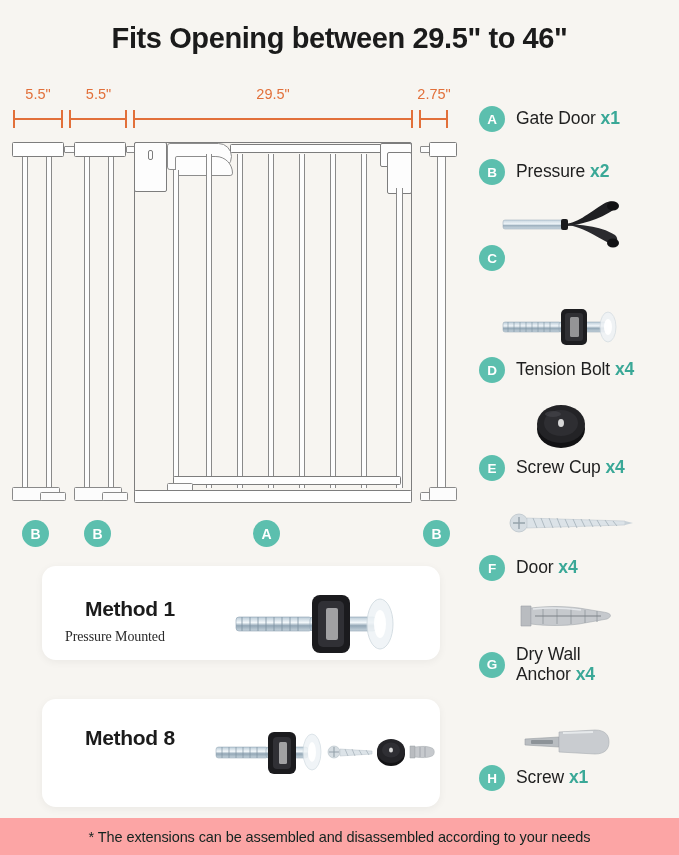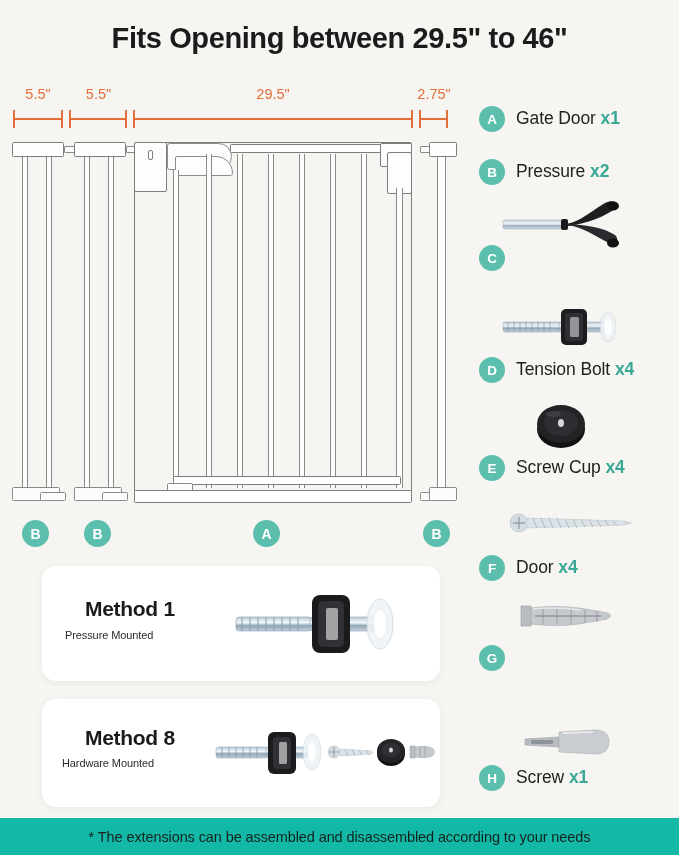--- a/index.html
+++ b/index.html
@@ -91,27 +91,27 @@
   
   .method-card {
     position:absolute; background:#ffffff; border-radius:14px;
     box-shadow:0 2px 9px rgba(0,0,0,0.055);
   }
   .method-title {
     position:absolute; font-size:21px; font-weight:bold;
     color:#1b1b1b; letter-spacing:-0.3px;
   }
   .method-sub {
-    position:absolute; font-size:11px; color:#2b2b2b; letter-spacing:-0.1px;
+    position:absolute; font-size:14px; color:#2b2b2b; letter-spacing:-0.1px;font-family:Liberation Serif, serif;
   }
 
   
   #footer {
     position:absolute; left:0; bottom:0; width:679px; height:37px;
-    background:#14b8a6; display:flex; align-items:center; justify-content:center;
+    background:#fca5a5; display:flex; align-items:center; justify-content:center;
   }
   #footer-text { font-size:14.5px; color:#12231f; letter-spacing:-0.1px; }
 </style>
 </head>
 <body>
 
 <div id="page-title">Fits Opening between 29.5" to 46"</div>
 
 <div id="ruler">
 
@@ -333,40 +333,45 @@
         <line x1="54" y1="8" x2="54" y2="24"></line>
           <line x1="68" y1="10" x2="68" y2="23"></line>
         <line x1="80" y1="11" x2="80" y2="22"></line>
       </g>
       <line x1="18" y1="16" x2="84" y2="16" stroke="#7d8288" stroke-width="1.2"></line>
       <path d="M16 9 C34 7 50 8 64 10" stroke="#e4e7ea" stroke-width="1.6" fill="none"></path>
     </svg>
   </div>
   <div class="legend-row" style="top:550px;">
     <div class="badge">G</div>
+    <div class="legend-text">
+      <span>Dry Wall</span><br>
+      <span>Anchor</span>
+      <span class="qty">x4</span>
+    </div>
   </div>
 
   <div class="legend-art" style="left:44px; top:632px;">
     <svg width="100" height="30" viewBox="0 0 100 30">
       <path d="M2 12 L36 10 L36 20 L2 18 Z" fill="#b9bdc1" stroke="#9ba0a5" stroke-width="0.6"></path>
       <rect x="8" y="13" width="22" height="4" rx="1" fill="#8d9398"></rect>
       <path d="M36 5 L72 3 C82 3 86 8 86 15 C86 22 82 27 72 27 L36 25 Z" fill="#c9ccd0" stroke="#a7acb1" stroke-width="0.6"></path>
       <path d="M40 6 L70 5" stroke="#e6e9eb" stroke-width="2" fill="none"></path>
     </svg>
   </div>
   <div class="legend-row" style="top:670px;">
     <div class="badge">H</div>
     <div class="legend-text">
       <span>Screw</span>
       <span class="qty">x1</span>
     </div>
   </div>
 </div>
 
-<div class="method-card" style="left:42px; top:566px; width:398px; height:115px;padding-left:20px;">
+<div class="method-card" style="left:42px; top:566px; width:398px; height:94px;padding-left:20px;">
   <div class="method-title" style="left:43px; top:31px;">Method 1</div>
   <div class="method-sub" style="left:23px; top:63px;">Pressure Mounted</div>
   <div style="position:absolute; left:190px; top:18px;">
     <svg width="190" height="80" viewBox="0 0 190 80">
       <defs>
         <linearGradient id="steel3" x1="0" y1="0" x2="0" y2="1">
           <stop offset="0" stop-color="#b9cad6"></stop>
             <stop offset="0.4" stop-color="#f2f7fa"></stop>
           <stop offset="0.62" stop-color="#93a7b6"></stop>
             <stop offset="1" stop-color="#c6d3dc"></stop>
@@ -388,21 +393,20 @@
       <rect x="86" y="17" width="26" height="46" rx="5" fill="#303035"></rect>
       <rect x="94" y="24" width="12" height="32" rx="2" fill="#ececec" opacity="0.6"></rect>
       <ellipse cx="148" cy="40" rx="13" ry="25" fill="#eef3f6" opacity="0.88" stroke="#cfd9df" stroke-width="1"></ellipse>
       <ellipse cx="148" cy="40" rx="6" ry="14" fill="#ffffff" opacity="0.95"></ellipse>
     </svg>
   </div>
 </div>
 
 <div class="method-card" style="left:42px; top:699px; width:398px; height:108px;">
   <div class="method-title" style="left:43px; top:27px;">Method 8</div>
-  <div class="method-sub" style="left:20px; top:58px;">Hardware Mounted</div>
   <div style="position:absolute; left:172px; top:20px;">
     <svg width="222" height="68" viewBox="0 0 222 68">
       <defs>
         <linearGradient id="steel4" x1="0" y1="0" x2="0" y2="1">
           <stop offset="0" stop-color="#b9cad6"></stop>
             <stop offset="0.4" stop-color="#f2f7fa"></stop>
           <stop offset="0.62" stop-color="#93a7b6"></stop>
             <stop offset="1" stop-color="#c6d3dc"></stop>
         </linearGradient>
       </defs>

